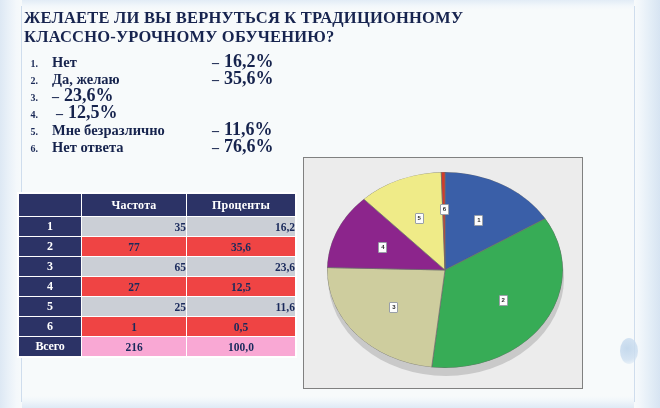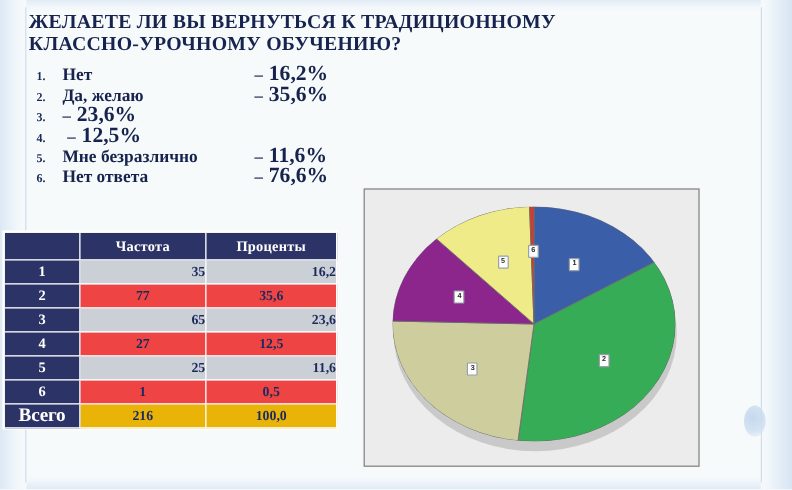--- a/index.html
+++ b/index.html
@@ -111,21 +111,21 @@
     font-size: 18px;
     font-weight: bold;
     color: #16234d;
     white-space: nowrap;
   }
   .ans-row.indent .ans-dash { padding-left: 4px; }
 
   
   #freq-table {
     position: absolute;
-    left: 3px;
+    left: 18px;
     top: 193px;
     border-collapse: collapse;
     font-size: 11.5px;
     font-weight: bold;
     color: #1a2a5c;
     box-shadow: 0 0 0 1px #ffffff;
   }
   #freq-table th, #freq-table td {
     padding: 0;
     height: 19px;
@@ -147,24 +147,24 @@
   #freq-table tbody td.idx {
     background: #2c3366;
     color: #ffffff;
     font-size: 12px;
   }
   #freq-table tbody tr.odd td.val  { background: #cbcfd6; text-align: right; }
   #freq-table tbody tr.even td.val { background: #ef4444; }
   #freq-table tbody tr.total td.idx {
     background: #2c3366;
     color: #ffffff;
-    font-size: 16px;
+    font-size: 12px;
     letter-spacing: -.2px;
   }
-  #freq-table tbody tr.total td.val { background: #eab308; }
+  #freq-table tbody tr.total td.val { background: #f9a8d4; }
 
   
   #chart-panel {
     position: absolute;
     left: 303px;
     top: 157px;
     width: 280px;
     height: 232px;
     background: #ececec;
     border: 1px solid #808080;

